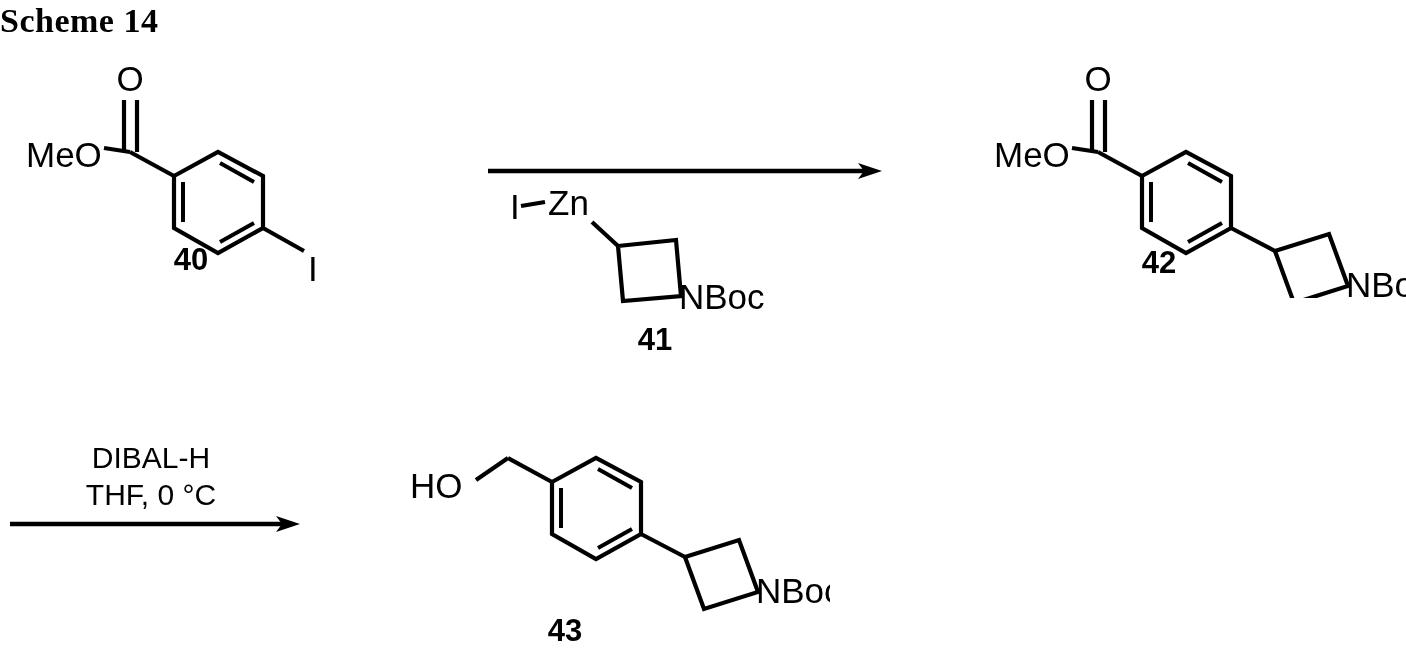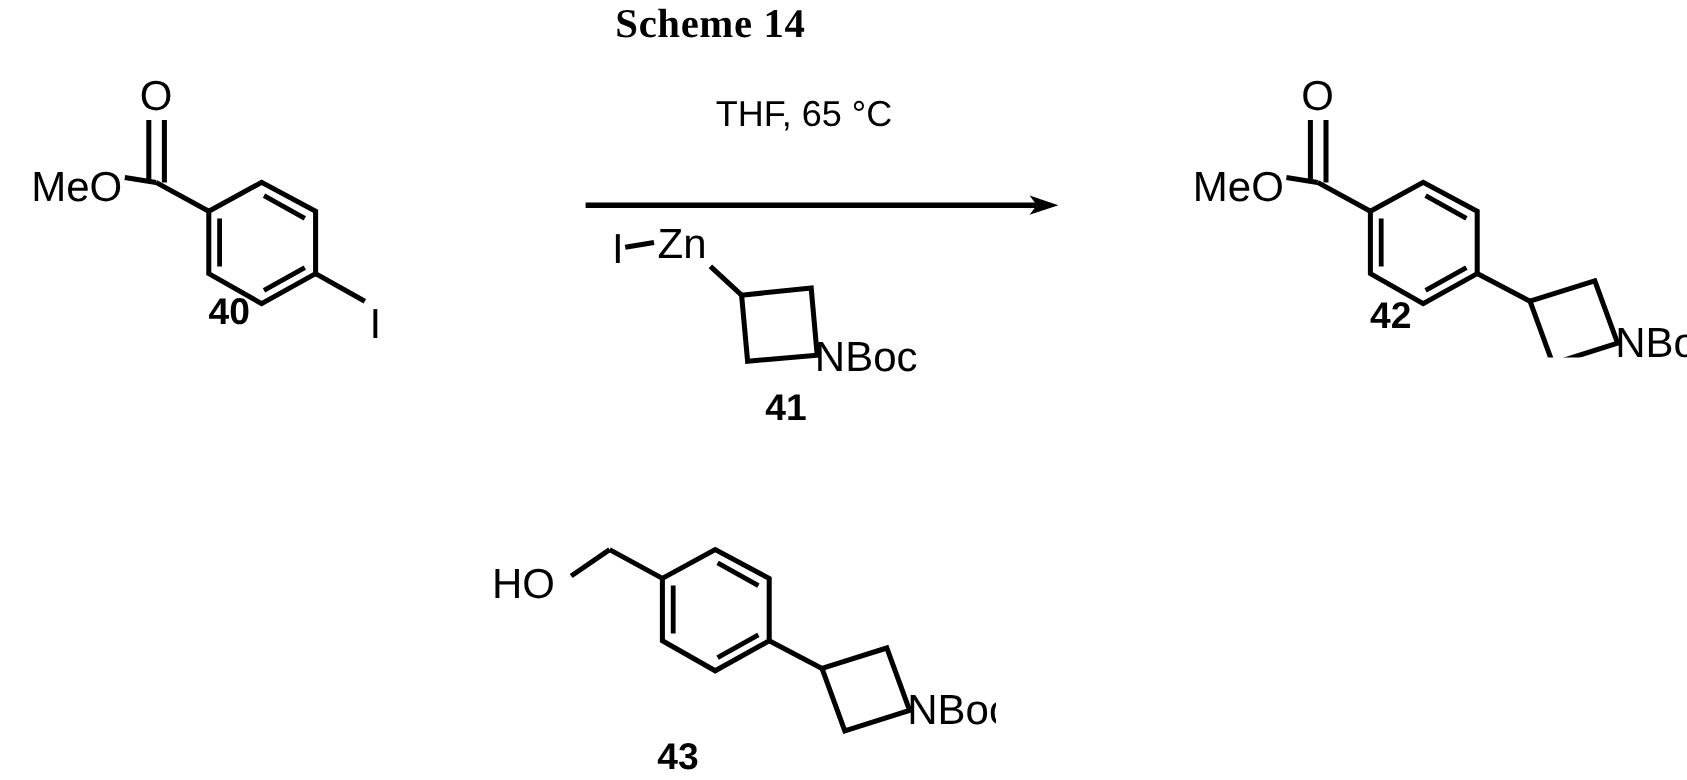--- a/index.html
+++ b/index.html
@@ -20,21 +20,20 @@
     left: 0;
     top: 0;
     width: 1406px;
     height: 650px;
   }
   .scheme-title {
     position: absolute;
     left: 0;
     top: 2px;
     width: 1184px;
-    text-align: center;
     font-family: "Liberation Serif", serif;
     font-weight: bold;
     font-size: 34px;
     letter-spacing: 0.5px;
   }
   svg { display: block; }
   svg text {
     font-family: "Liberation Sans", sans-serif;
     fill: #000000;
   }
@@ -95,21 +94,20 @@
 
     <line class="bond" x1="245" y1="180" x2="286" y2="203"></line>
     <text class="atom-label" x="290" y="224" dominant-baseline="middle">I</text>
 
     <text class="cmpd-num" x="173" y="222" text-anchor="middle">40</text>
   </svg>
 
   <div style="position:absolute; left:470px; top:78px; width:420px; height:280px;">
 
     <div style="position:absolute; left:0; top:0; width:400px; text-align:center; line-height:1.22;">
-      <div style="font-size:30px; white-space:nowrap;">THF, 65 °C</div>
     </div>
 
     <svg style="position:absolute; left:16px; top:82px;" width="396" height="22" viewBox="0 0 396 22">
       <line class="arrow-line" x1="2" y1="11" x2="378" y2="11"></line>
       <polygon class="arrow-head" points="372,3 396,11 372,19 378,11"></polygon>
     </svg>
 
     <svg style="position:absolute; left:20px; top:110px;" width="360" height="170" viewBox="0 0 360 170">
 
       <text class="atom-label" x="20" y="22" dominant-baseline="middle">I</text>
@@ -140,20 +138,30 @@
     <line class="bond-inner" x1="240" y1="115" x2="274" y2="134"></line>
     <line class="bond-inner" x1="240" y1="194" x2="274" y2="175"></line>
 
     <line class="bond" x1="283" y1="180" x2="327" y2="203"></line>
 
     <polygon class="bond" points="327,203 381,186 400,238 346,255"></polygon>
     <text class="atom-label" x="398" y="240" dominant-baseline="middle">NBoc</text>
     <text class="cmpd-num" x="211" y="225" text-anchor="middle">42</text>
   </svg>
 
+  <div style="position:absolute; left:6px; top:440px; width:300px; height:110px;">
+    <div style="position:absolute; left:0; top:0; width:290px; text-align:center; line-height:1.22;">
+      <div style="font-size:30px; white-space:nowrap;">DIBAL-H</div>
+      <div style="font-size:30px; white-space:nowrap;">THF, 0 °C</div>
+    </div>
+    <svg style="position:absolute; left:0px; top:73px;" width="294" height="22" viewBox="0 0 294 22">
+      <line class="arrow-line" x1="4" y1="11" x2="276" y2="11"></line>
+      <polygon class="arrow-head" points="270,3 294,11 270,19 276,11"></polygon>
+    </svg>
+  </div>
 
   <svg style="position:absolute; left:400px; top:444px;" width="430" height="206" viewBox="0 0 430 206">
 
     <text class="atom-label" x="10" y="45" dominant-baseline="middle">HO</text>
 
     <line class="bond" x1="76" y1="36" x2="108" y2="14"></line>
 
     <line class="bond" x1="108" y1="14" x2="152" y2="38"></line>
 
     <polygon class="bond" points="152,38 196,14 241,38 241,90 196,115 152,90"></polygon>

